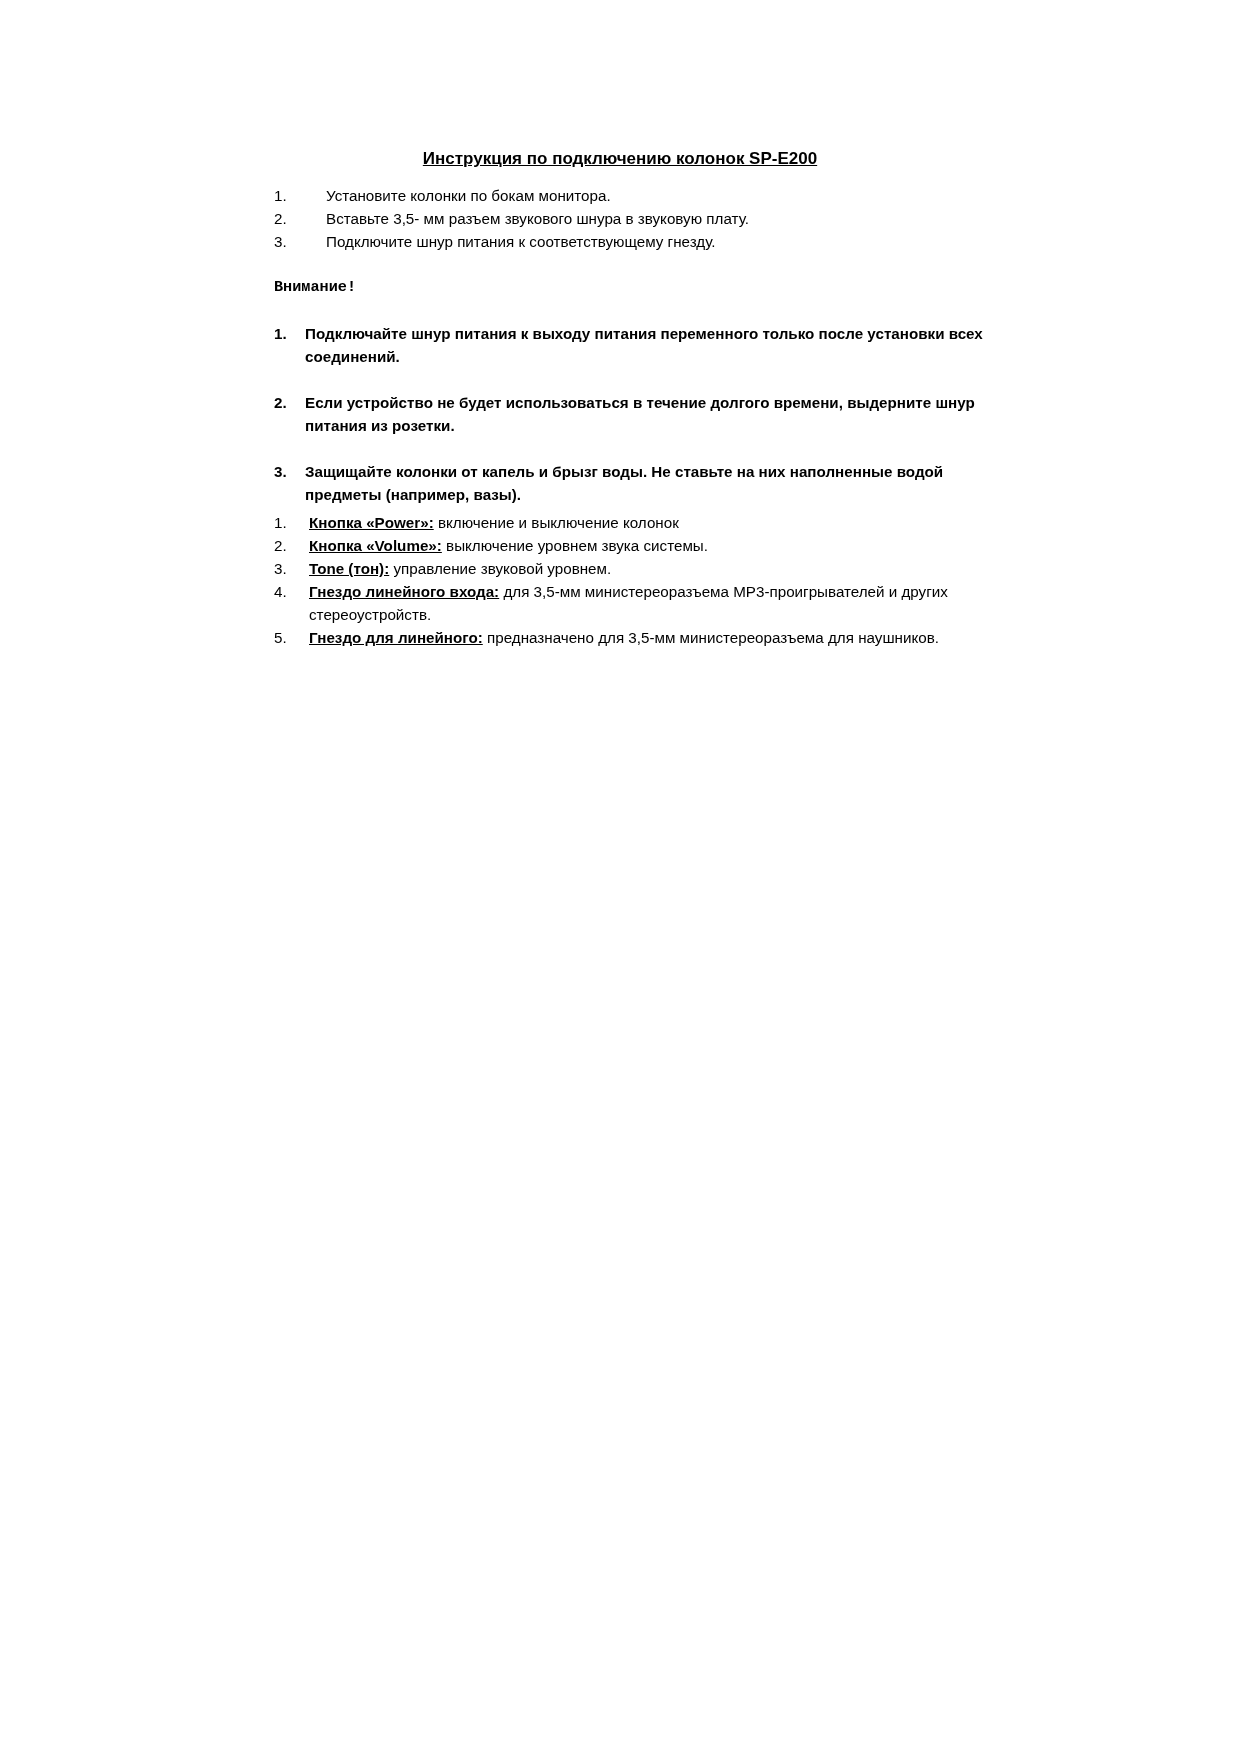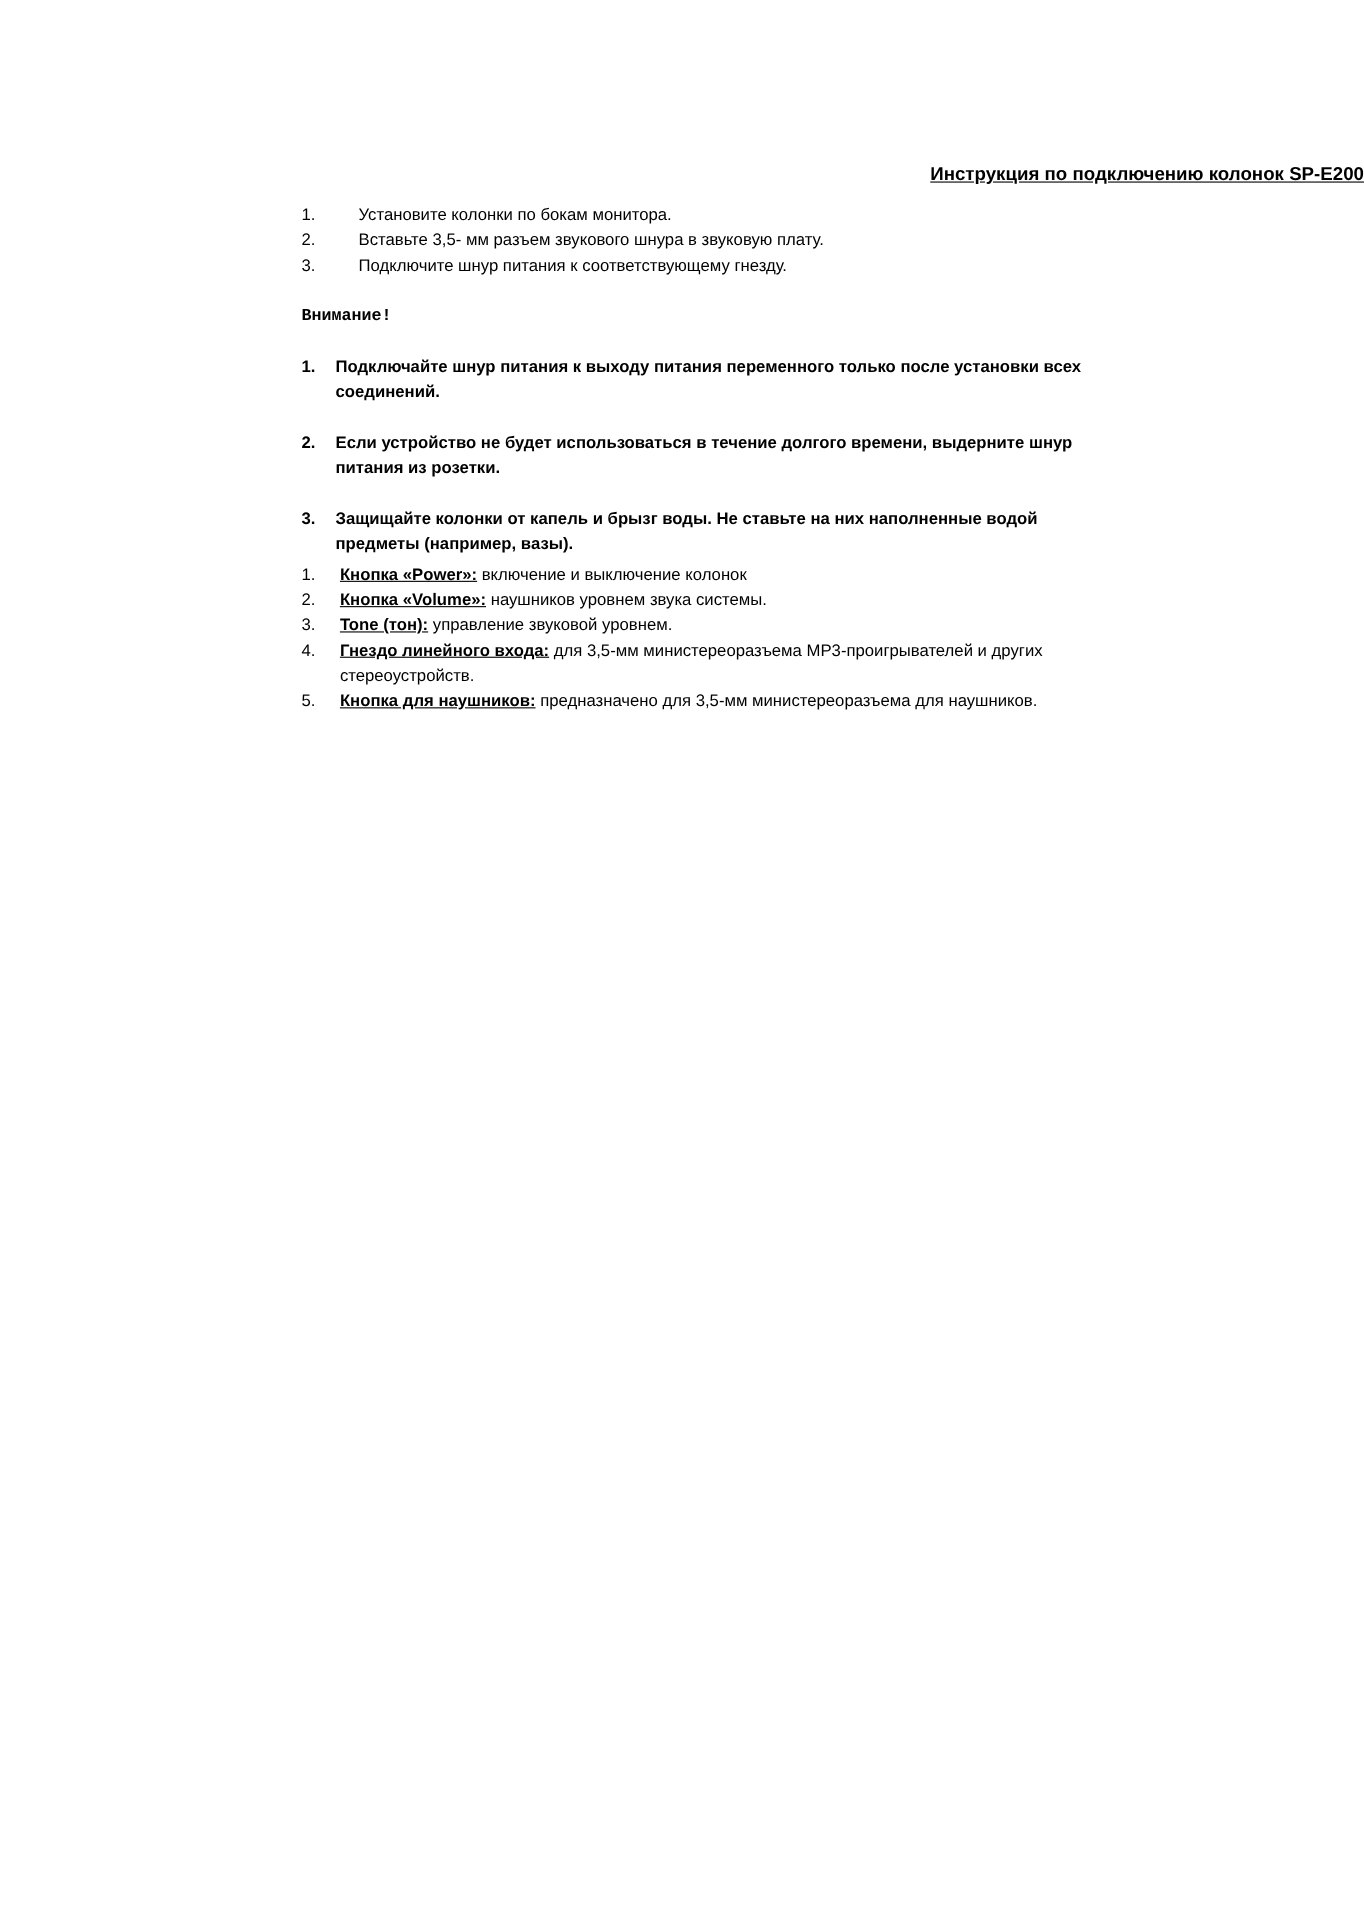--- a/index.html
+++ b/index.html
@@ -1,19 +1,19 @@
 <!DOCTYPE html>
 <html><head>
   <meta charset="utf-8">
   <style>
     html, body { margin: 0; padding: 0; background: #ffffff; }
     body { width: 1240px; height: 1755px; position: relative; overflow: hidden;
            font-family: "Liberation Sans", sans-serif; color: #000; }
     .page { position: absolute; left: 0; top: 0; width: 1240px; height: 1755px; background: #fff; }
-    .title { position: absolute; top: 149px; left: 0; width: 1240px; text-align: right;
+    .title { position: absolute; top: 149px; left: 0; width: 1240px; text-align: center;
              font-size: 17px; font-weight: bold; text-decoration: underline; }
     .list { position: absolute; left: 274px; margin: 0; padding: 0; list-style: none; font-size: 15.2px; }
     .list li { position: relative; line-height: 23px; }
     .num { position: absolute; left: 0; top: 0; }
     .steps { top: 184px; }
     .steps li .txt { margin-left: 52px; display: block; }
     .warn-head { position: absolute; left: 274px; top: 276px; font-size: 15.2px; font-weight: bold; line-height: 23px; font-family: Liberation Mono, monospace; }
     .warn { top: 299px; font-weight: bold; }
     .warn li .txt { margin-left: 31px; display: block; width: 700px; margin-top: 23px; }
     .features { top: 511px; }
@@ -58,28 +58,28 @@
     </li>
   </ul>
 
   <ul class="list features">
     <li>
       <span class="num">1.</span>
       <span class="txt"><b>Кнопка «Power»:</b><span> включение и выключение колонок</span></span>
     </li>
     <li>
       <span class="num">2.</span>
-      <span class="txt"><b>Кнопка «Volume»:</b><span> наушников уровнем звука системы.</span></span>
+      <span class="txt"><b>Кнопка «Volume»:</b><span> выключение уровнем звука системы.</span></span>
     </li>
     <li>
       <span class="num">3.</span>
       <span class="txt"><b>Tone (тон):</b><span> управление звуковой уровнем.</span></span>
     </li>
     <li>
       <span class="num">4.</span>
       <span class="txt"><b>Гнездо линейного входа:</b><span> для 3,5-мм министереоразъема MP3-проигрывателей и других стереоустройств.</span></span>
     </li>
     <li>
       <span class="num">5.</span>
-      <span class="txt"><b>Кнопка для наушников:</b><span> предназначено для 3,5-мм министереоразъема для наушников.</span></span>
+      <span class="txt"><b>Гнездо для линейного:</b><span> предназначено для 3,5-мм министереоразъема для наушников.</span></span>
     </li>
   </ul>
 </div>
 
 </body></html>

